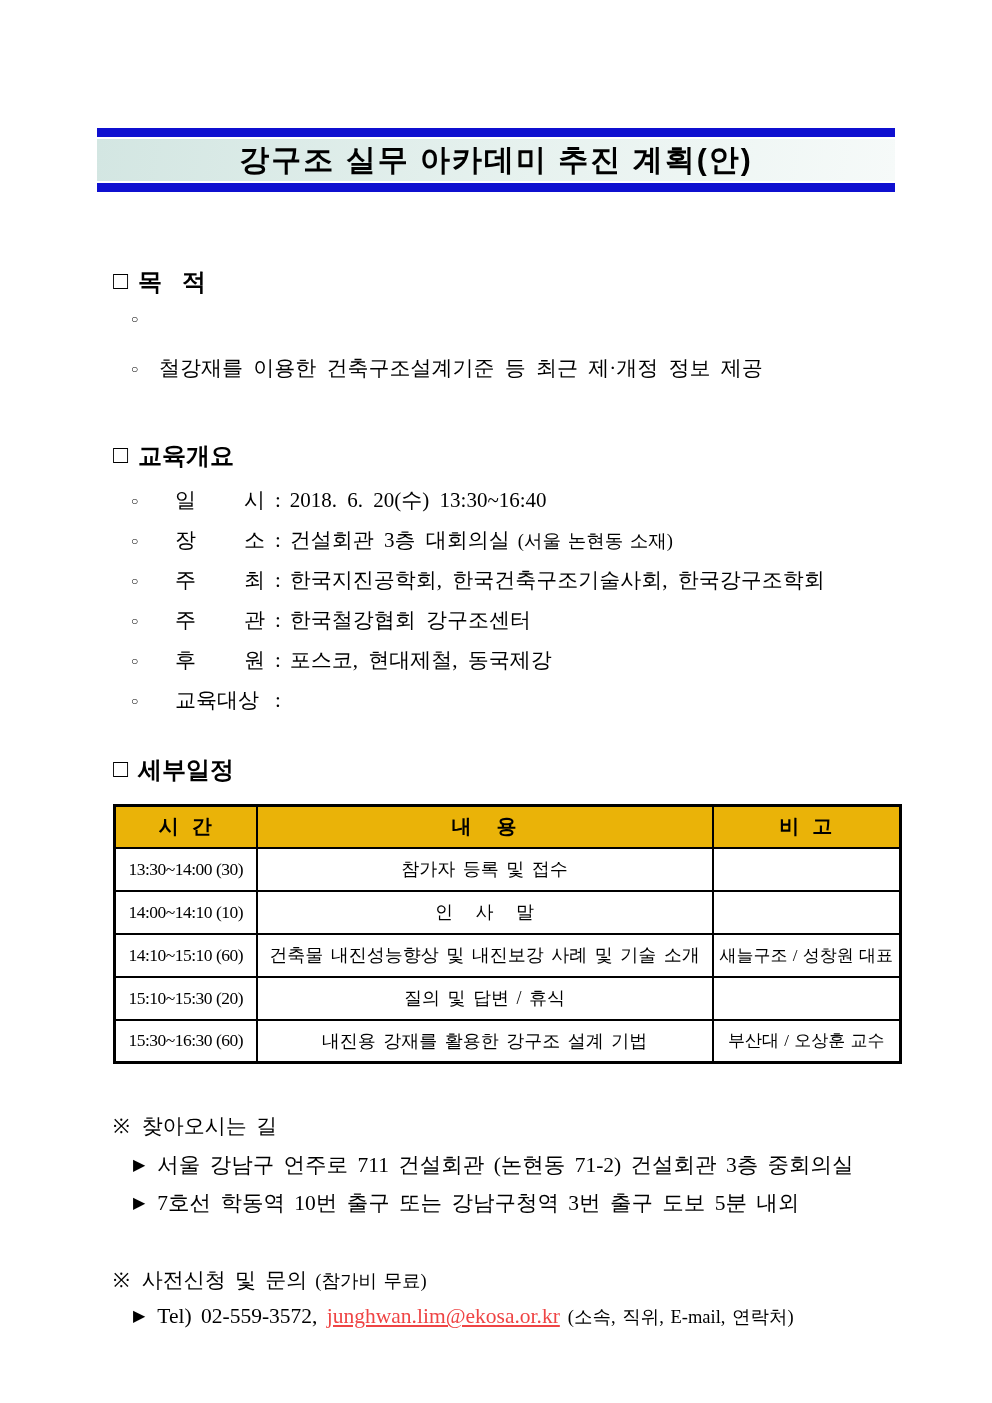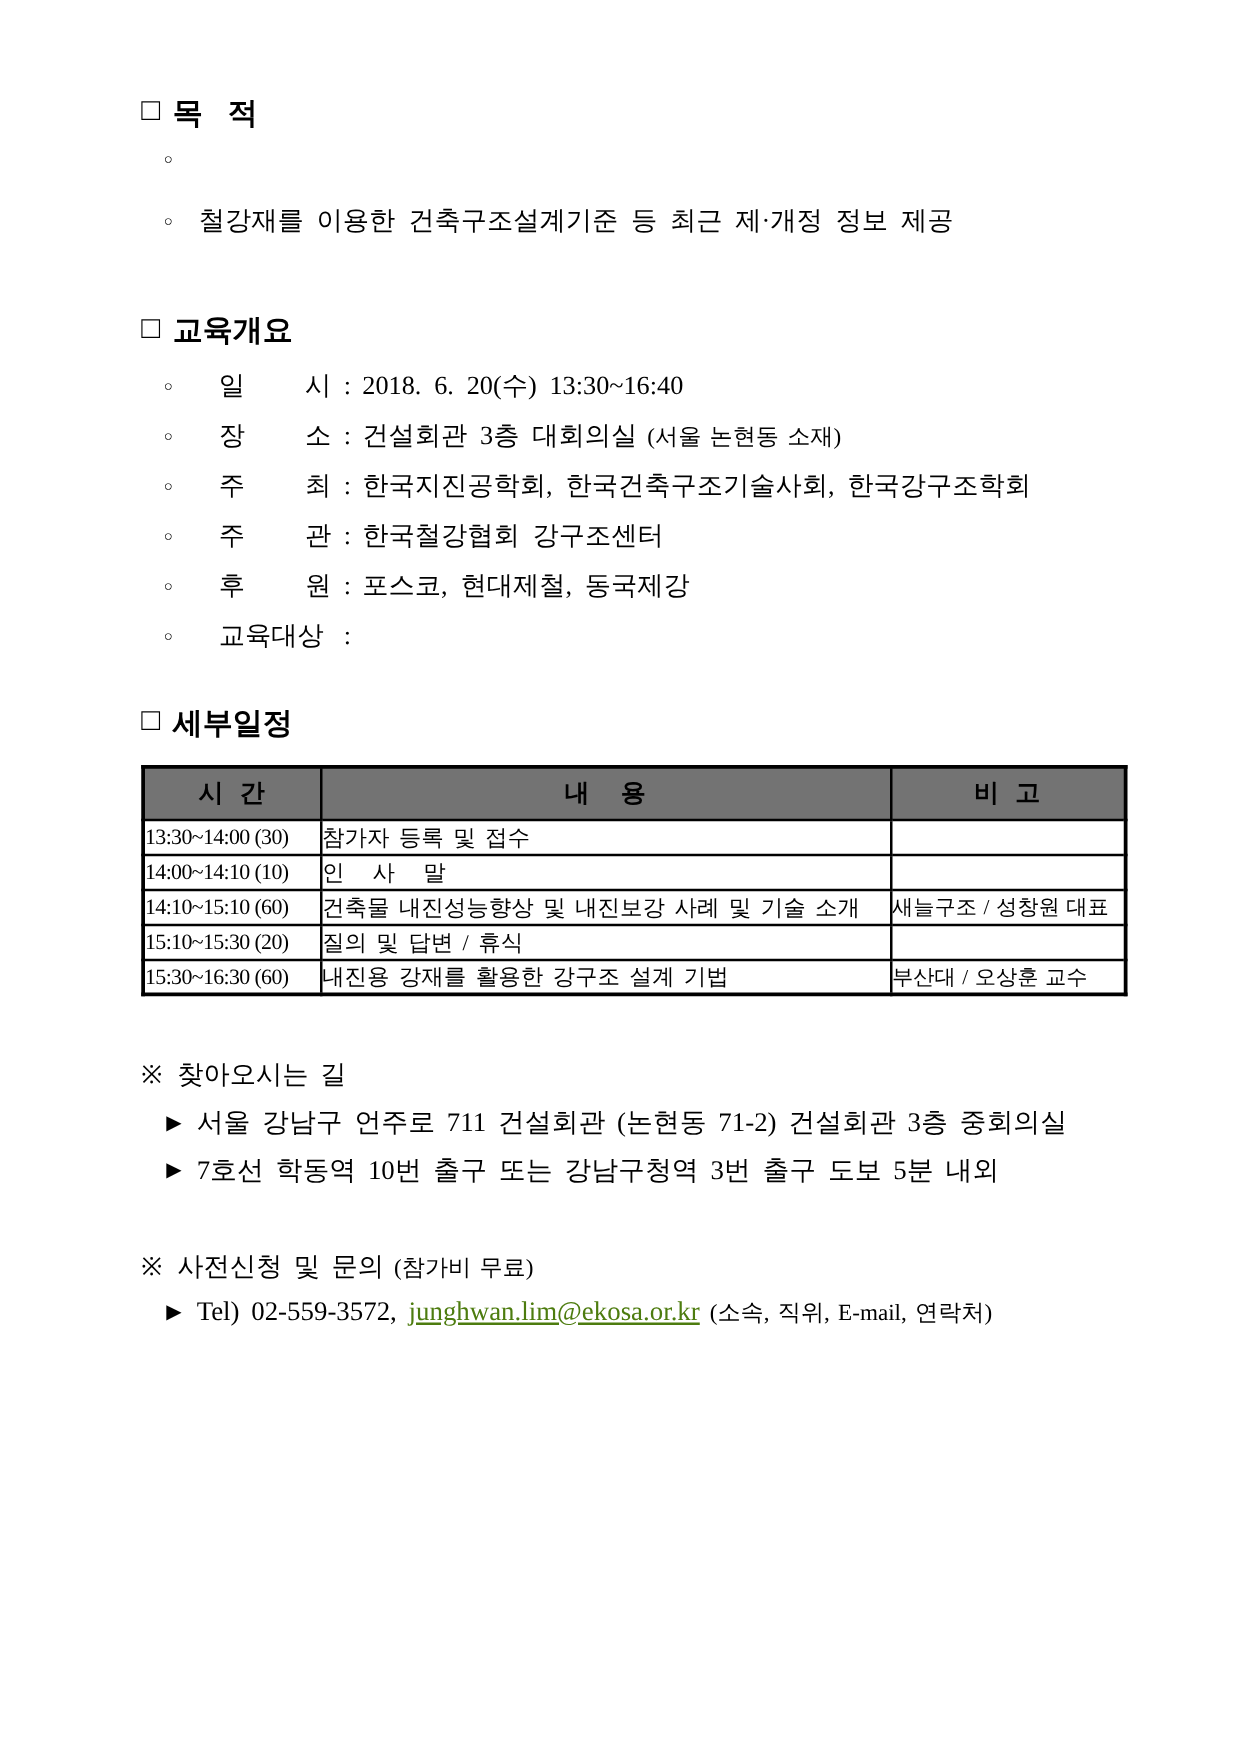--- a/index.html
+++ b/index.html
@@ -69,31 +69,31 @@
 
   
   table.schedule {
     margin-top:18px;
     width:786px;
     border-collapse:collapse;
     border:3px solid #000;
     table-layout:fixed;
   }
   table.schedule th {
-    background:#737373;
+    background:#eab308;
     height:42px;
     font-size:20px; font-weight:bold;
     letter-spacing:1px; white-space:pre;
     border:2px solid #000;
     text-align:center; vertical-align:middle;
   }
   table.schedule td {
-    height:28px;
+    height:43px;
     border:2px solid #000;
-    text-align:left; vertical-align:middle;
+    text-align:center; vertical-align:middle;
     white-space:pre; overflow:hidden;
   }
   td.c-time { font-size:17.5px; letter-spacing:-0.5px; }
   td.c-content { font-size:18px; word-spacing:3px; }
   td.c-note { font-size:17px; word-spacing:1px; }
 
   
   .sec-directions { margin-top:48px; }
   .sec-contact    { margin-top:40px; }
   .ref-line {
@@ -101,27 +101,34 @@
     font-size:21px; word-spacing:4px; white-space:pre;
   }
   .ref-line .refmark { margin-right:12px; font-size:20px; }
   .arrow-line {
     display:flex; align-items:baseline;
     margin-left:20px; height:38px;
     font-size:21.5px; word-spacing:4px; white-space:pre;
   }
   .arrow-line .arrow { font-size:16px; margin-right:12px; transform:translateY(-2px); }
   .dir-items { margin-top:10px; }
-  .email-link { color:#4d7c0f; text-decoration:underline; }
+  .email-link { color:#ef4444; text-decoration:underline; }
 </style>
 </head>
 <body>
 
 <div class="page">
 
+  <div class="banner">
+    <div class="banner-bar"></div>
+    <div class="banner-body">
+      <h1>강구조 실무 아카데미 추진 계획(안)</h1>
+    </div>
+    <div class="banner-bar"></div>
+  </div>
 
   <div class="content">
 
     <section class="sec-purpose">
       <h2 class="sec-heading">
         <span class="sq">□</span>
         <span>목   적</span>
       </h2>
       <ul class="bullets">
         <li>

